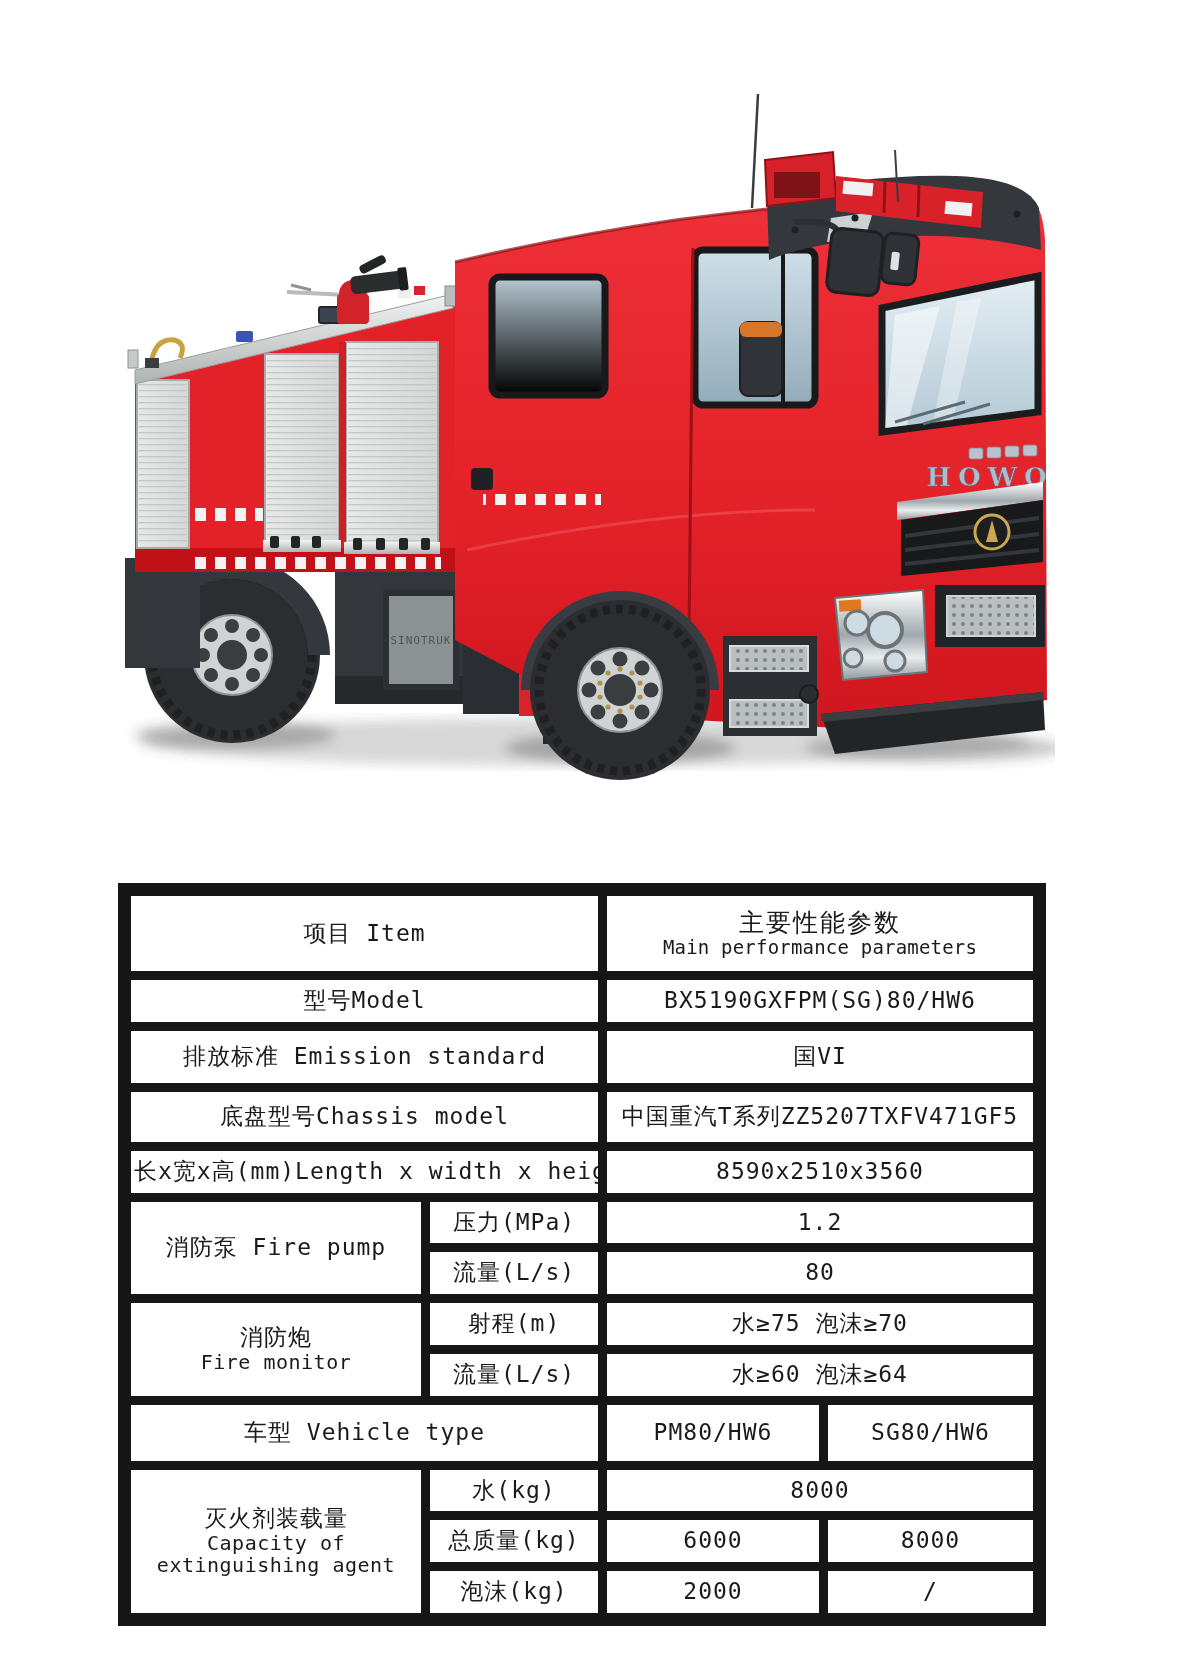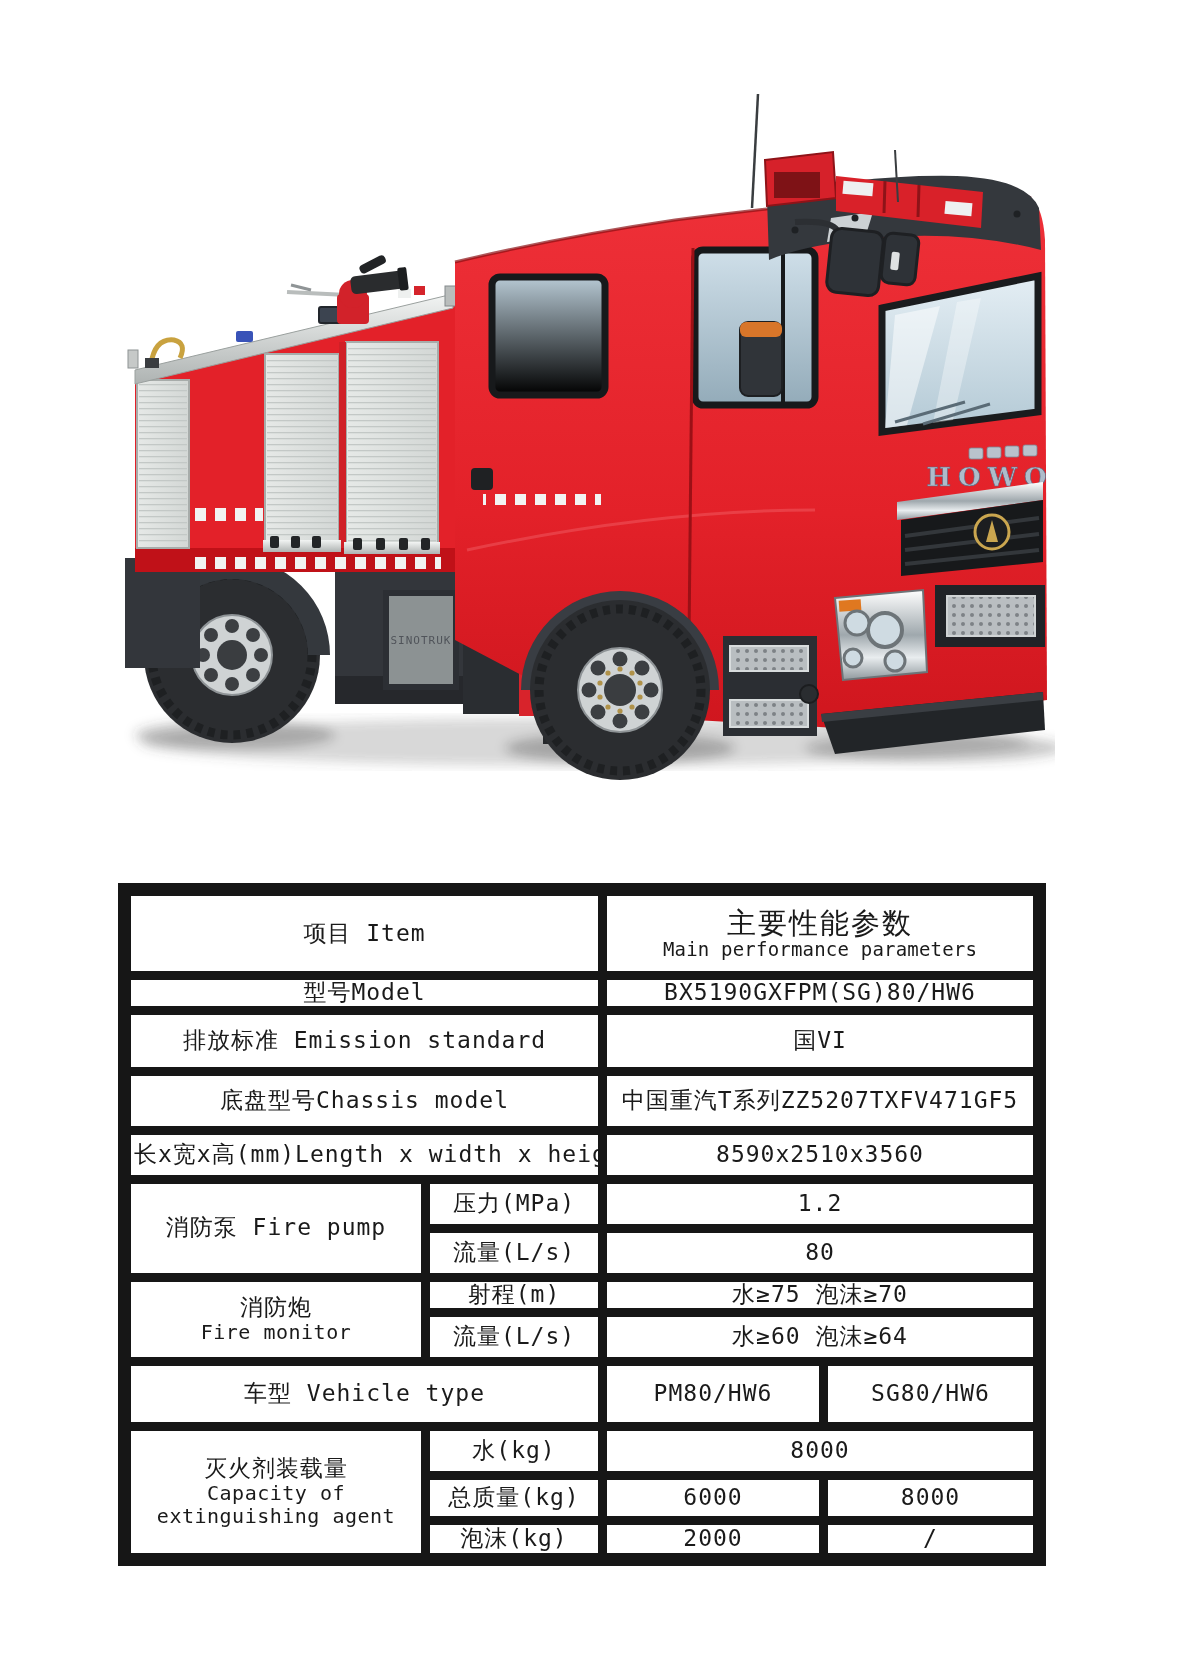--- a/index.html
+++ b/index.html
@@ -3,23 +3,23 @@
 <meta charset="utf-8">
 <style>
   html,body{margin:0;padding:0;background:#ffffff;}
   body{width:1177px;height:1662px;position:relative;overflow:hidden;
        font-family:"DejaVu Sans Mono","DejaVu Sans",sans-serif;color:#1a1a1a;}
   .truck-wrap{position:absolute;left:95px;top:80px;width:960px;height:700px;}
   .spec-table{position:absolute;left:118px;top:883px;width:928px;
               border-collapse:separate;border-spacing:9px;background:#161616;
               border:4px solid #161616;table-layout:fixed;}
   .spec-table td{background:#ffffff;text-align:center;vertical-align:middle;
-                 font-size:23px;letter-spacing:1px;line-height:1.12;padding:0 3px;
+                 font-size:23px;letter-spacing:1px;line-height:1.12;padding:8px 3px;
                  overflow:hidden;white-space:nowrap;}
-  .zh-lg{font-size:29px;letter-spacing:2px;}
+  .zh-lg{font-size:25px;letter-spacing:2px;}
   .sz-sm{font-size:20px;letter-spacing:0.5px;}
   .sz-xs{font-size:19px;letter-spacing:0.2px;}
   .stack span{display:block;}
 </style>
 </head>
 <body>
 
 <div class="truck-wrap">
 <svg width="960" height="700" viewBox="0 0 960 700">
   <defs>

